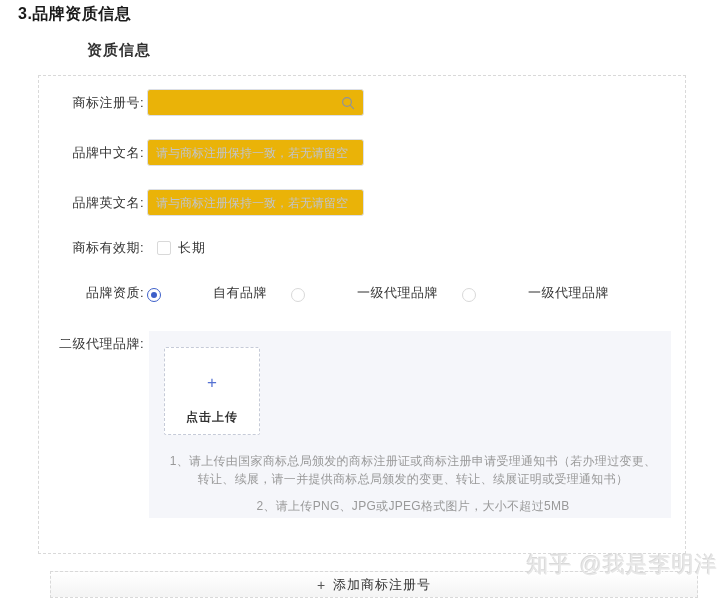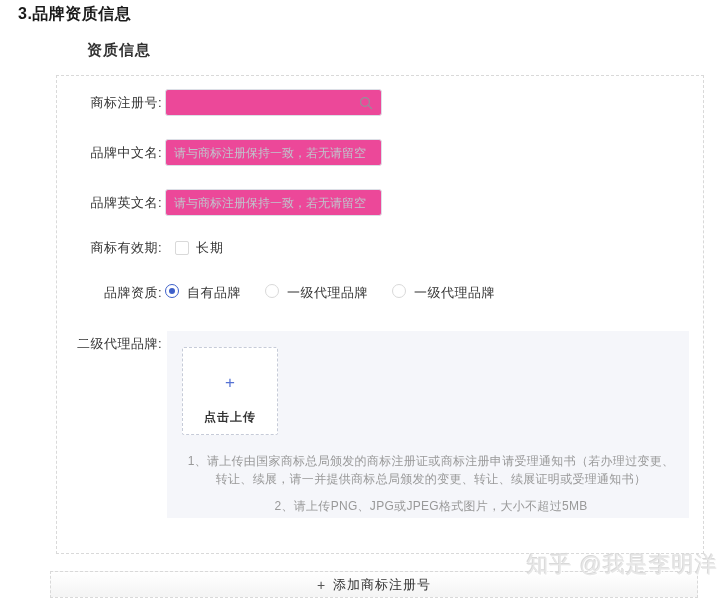--- a/index.html
+++ b/index.html
@@ -10,52 +10,52 @@
   }
   .page-title{
     position:absolute;left:18px;top:4px;margin:0;
     font-size:16px;font-weight:700;color:#1a1a1a;letter-spacing:.5px;
   }
   .section-title{
     position:absolute;left:87px;top:41px;
     font-size:15px;font-weight:700;color:#333;letter-spacing:1px;
   }
   .panel{
-    position:absolute;left:56px;top:75px;width:648px;height:479px;
+    position:absolute;left:38px;top:75px;width:648px;height:479px;
     box-sizing:border-box;border:1px dashed #d9d9d9;background:#fff;
     padding-top:13px;
   }
   .form-row{display:flex;align-items:center;margin-bottom:23px;}
   .row-label{
     width:105px;flex:0 0 105px;text-align:right;padding-right:3px;
     font-size:13px;color:#333;letter-spacing:.5px;
   }
   .input-wrap{
     position:relative;width:217px;height:27px;box-sizing:border-box;
-    border:1px solid #dcdfe6;border-radius:3px;background:#ec4899;
+    border:1px solid #dcdfe6;border-radius:3px;background:#eab308;
     display:flex;align-items:center;
   }
   .input-wrap input{
     border:none;outline:none;background:transparent;
     width:100%;height:100%;padding:0 8px;box-sizing:border-box;
     font-size:12px;color:#333;
     font-family:"Liberation Sans","DejaVu Sans",sans-serif;
   }
   .input-wrap input::placeholder{color:#c0c4cc;opacity:1;}
   .trailing-icon{
     position:absolute;right:8px;top:50%;transform:translateY(-50%);
     display:flex;align-items:center;justify-content:center;
   }
   .checkbox{
     width:14px;height:14px;box-sizing:border-box;border:1px solid #d9d9d9;
     border-radius:2px;background:#fff;margin-left:10px;
   }
   .checkbox-label{margin-left:7px;font-size:13px;color:#333;letter-spacing:1px;}
   .radio-row{margin-top:27px;margin-bottom:16px;}
-  .radio-option{display:flex;align-items:flex-start;margin-right:24px;cursor:default;}
+  .radio-option{display:flex;align-items:flex-end;margin-right:24px;cursor:default;gap:44px;}
   .radio{
     width:14px;height:14px;box-sizing:border-box;border-radius:50%;
     border:1px solid #d9d9d9;background:#fff;position:relative;flex:0 0 14px;
   }
   .radio.selected{border-color:#3d5fc9;}
   .radio.selected .radio-dot{
     position:absolute;left:3px;top:3px;width:6px;height:6px;border-radius:50%;
     background:#3d5fc9;
   }
   .radio-label{margin-left:8px;font-size:13px;color:#333;letter-spacing:.5px;}

